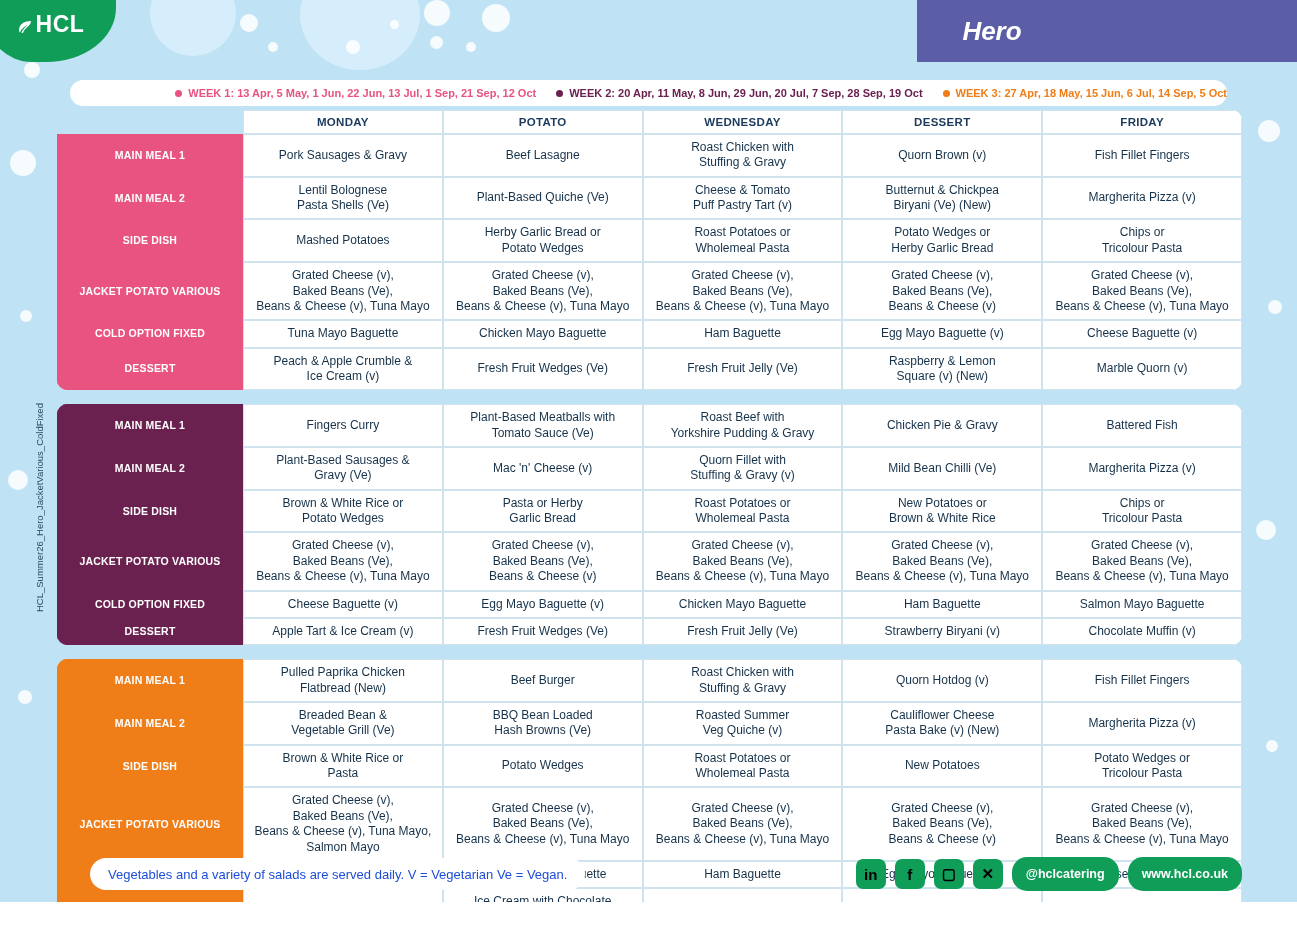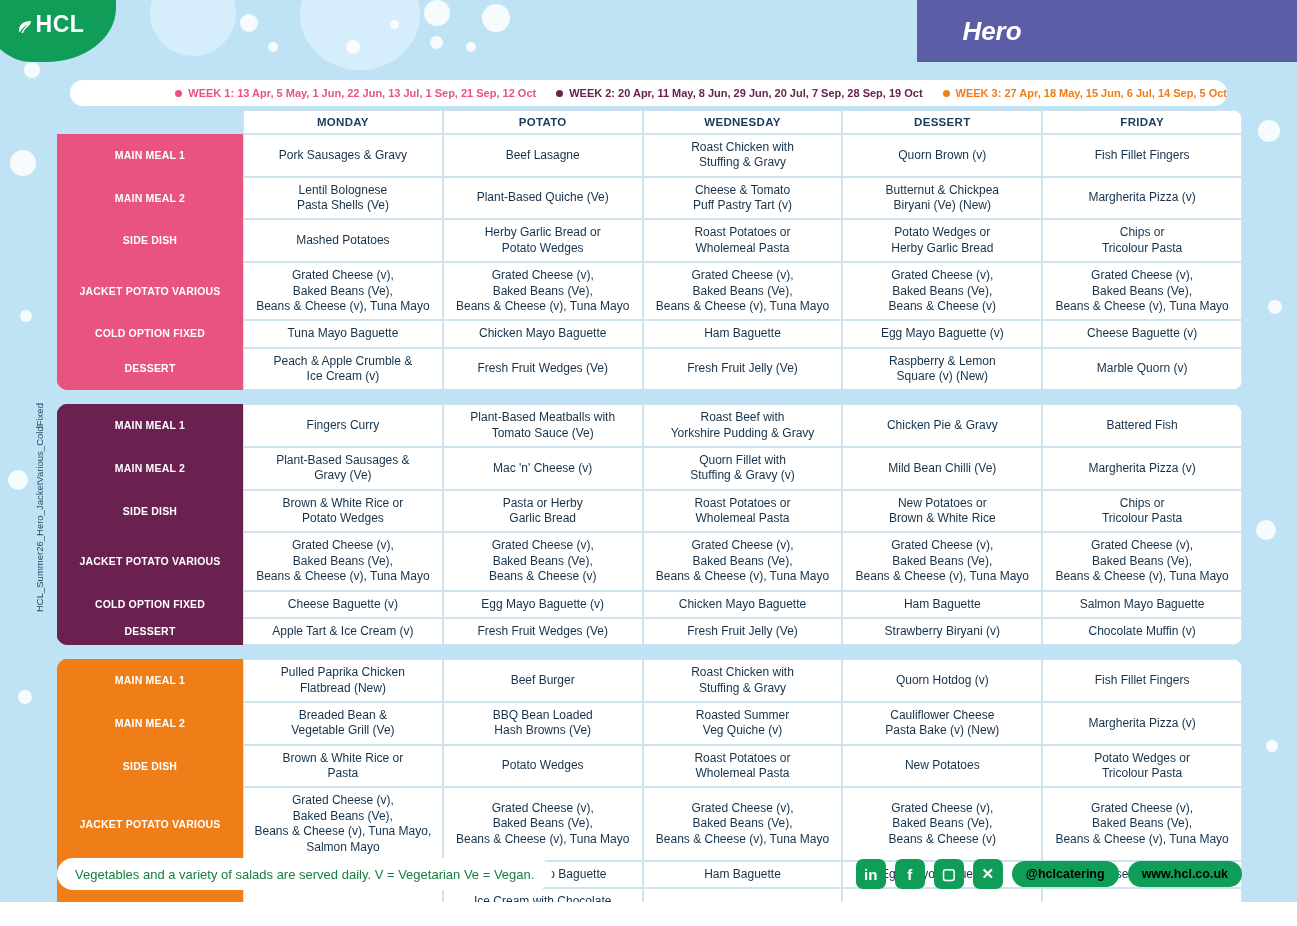--- a/index.html
+++ b/index.html
@@ -83,30 +83,30 @@
   }
 
   
   .footer{
     position:absolute;left:57px;top:858px;width:1185px;height:32px;
     display:flex;align-items:center;
   }
   .footnote{
     background:#ffffff;border-radius:16px;height:32px;
     display:flex;align-items:center;padding:0 18px;
-    font-size:13px;color:#15803d;
+    font-size:13px;color:#1d4ed8;margin-left:33px;
   }
   .social{margin-left:auto;display:flex;align-items:center;gap:9px;}
   .sicon{
     width:30px;height:30px;border-radius:7px;background:#0f9d58;
-    display:flex;align-items:center;justify-content:center;color:#ffffff;
+    display:flex;align-items:center;justify-content:center;color:#000000;
     font-weight:bold;font-size:15px;
   }
   .pill{
-    height:26px;border-radius:15px;background:#0f9d58;color:#000000;
+    height:34px;border-radius:15px;background:#0f9d58;color:#ffffff;
     display:flex;align-items:center;padding:0 14px;font-size:12.5px;font-weight:bold;
   }
   .bottombar{position:absolute;left:0;bottom:0;width:1297px;height:24px;background:#ffffff;}
 </style>
 </head>
 <body>
 
 <div class="bubble soft" style="left:150px;top:-30px;width:86px;height:86px;"></div>
 <div class="bubble soft" style="left:300px;top:-40px;width:120px;height:110px;"></div>
 <div class="bubble" style="left:240px;top:14px;width:18px;height:18px;"></div>

